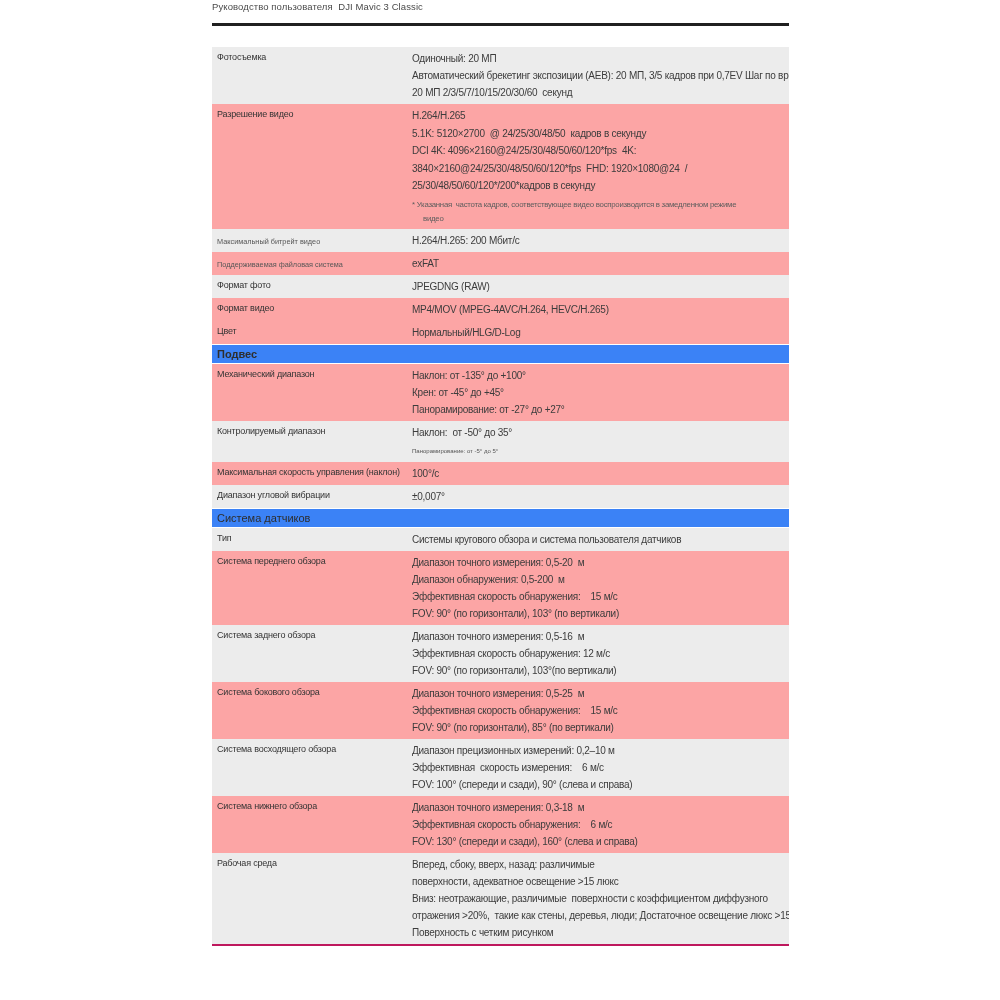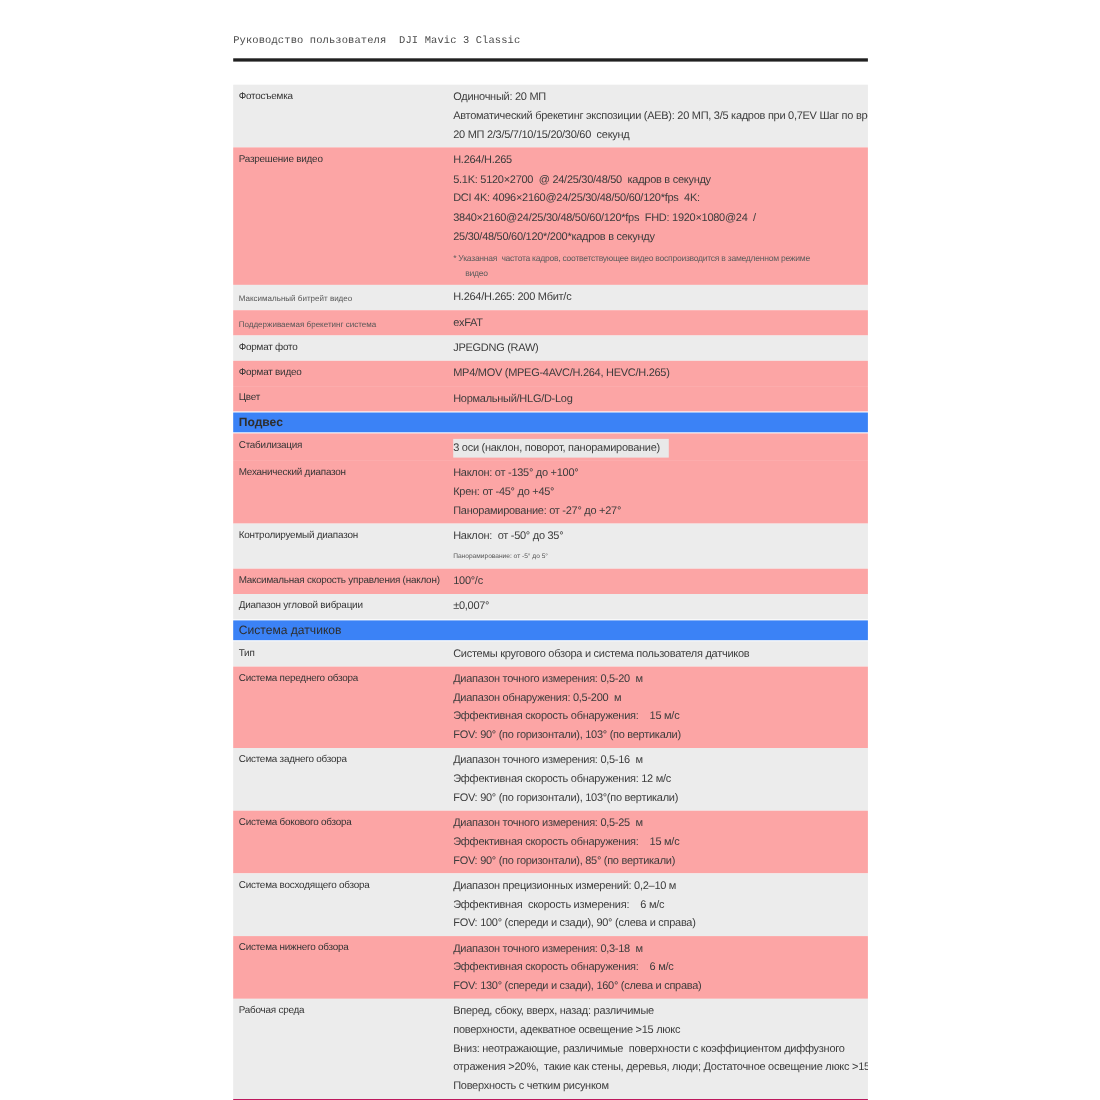--- a/index.html
+++ b/index.html
@@ -11,27 +11,25 @@
     overflow: hidden;
     font-family: "Liberation Sans", sans-serif;
   }
   .content {
     position: absolute;
     left: 212px;
     top: 0;
     width: 577px;
   }
   .doc-header {
-    padding-top: 30px;
     font-size: 9.5px;
     line-height: 13px;
     color: #4a4a4a;
     letter-spacing: 0.1px;
     white-space: pre;
-    font-family: Liberation Mono, monospace;
   }
   .header-rule {
     margin-top: 10px;
     height: 3px;
     background: #202020;
   }
   .spec-table {
     margin-top: 21px;
     border-bottom: 2px solid #be185d;
   }
@@ -130,21 +128,21 @@
           <div class="vline note cont">видео</div>
         </div>
       </div>
       <div class="row shade-gray">
         <div class="cell-label small">Максимальный битрейт видео</div>
         <div class="cell-value">
           <div class="vline">H.264/H.265: 200 Мбит/с</div>
         </div>
       </div>
       <div class="row shade-white">
-        <div class="cell-label small">Поддерживаемая брекетинг система</div>
+        <div class="cell-label small">Поддерживаемая файловая система</div>
         <div class="cell-value">
           <div class="vline">exFAT</div>
         </div>
       </div>
       <div class="row shade-gray">
         <div class="cell-label">Формат фото</div>
         <div class="cell-value">
           <div class="vline">JPEGDNG (RAW)</div>
         </div>
       </div>
@@ -154,24 +152,20 @@
           <div class="vline">MP4/MOV (MPEG-4AVC/H.264, HEVC/H.265)</div>
         </div>
       </div>
       <div class="row shade-white">
         <div class="cell-label">Цвет</div>
         <div class="cell-value">
           <div class="vline">Нормальный/HLG/D-Log</div>
         </div>
       </div>
       <div class="section-row bold">Подвес</div>
-      <div class="row shade-white">
-        <div class="cell-label">Стабилизация</div>
-        <div class="cell-value"><div class="vline chip">3 оси (наклон, поворот, панорамирование)</div></div>
-      </div>
       <div class="row shade-white">
         <div class="cell-label">Механический диапазон</div>
         <div class="cell-value">
           <div class="vline">Наклон: от -135° до +100°</div>
           <div class="vline">Крен: от -45° до +45°</div>
           <div class="vline">Панорамирование: от -27° до +27°</div>
         </div>
       </div>
       <div class="row shade-gray">
         <div class="cell-label">Контролируемый диапазон</div>

